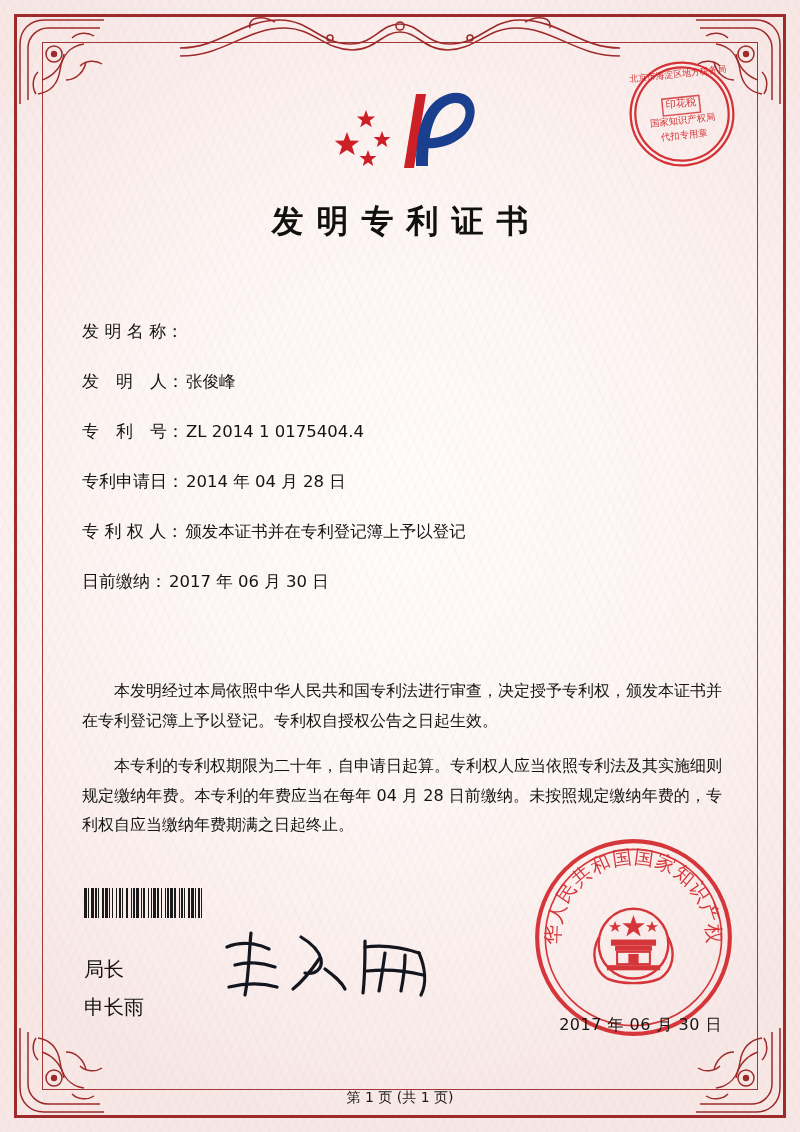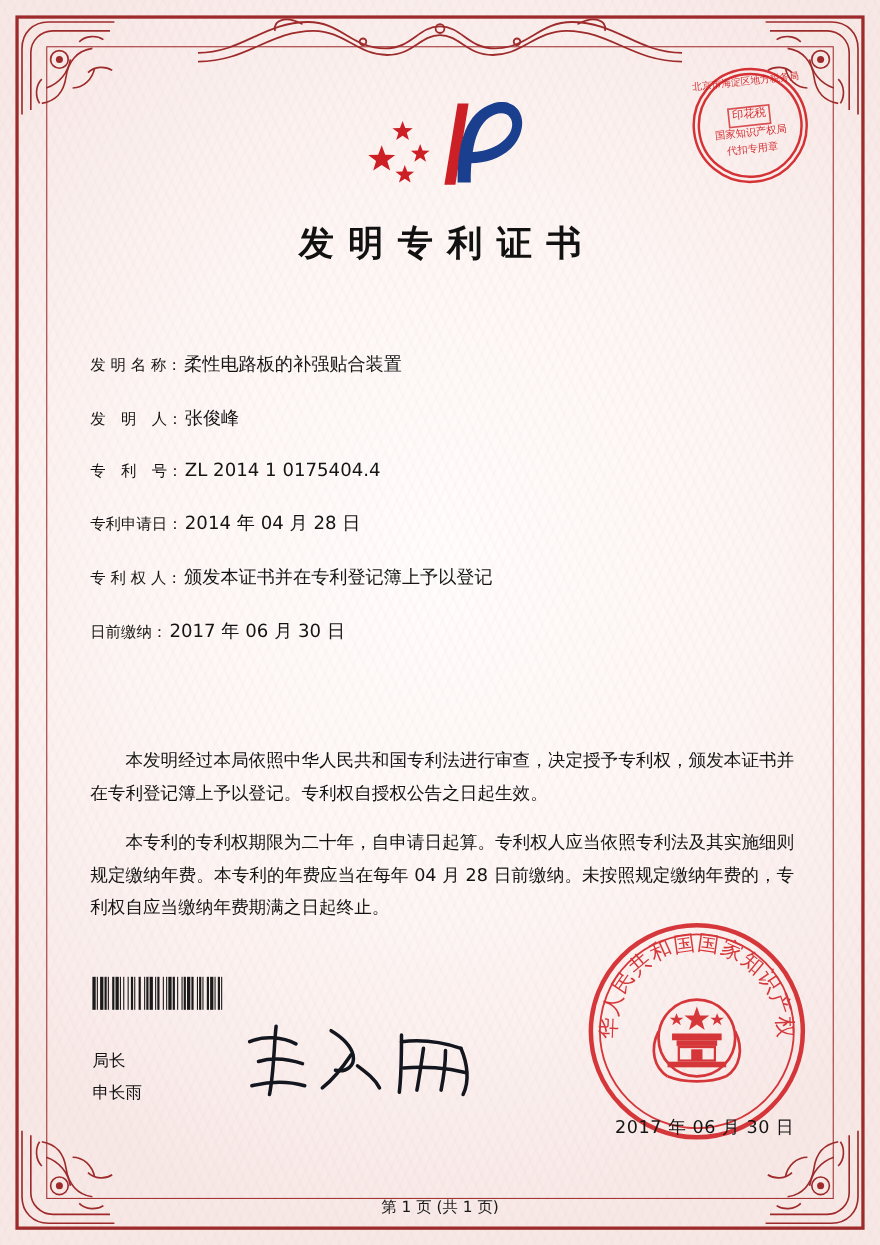--- a/index.html
+++ b/index.html
@@ -118,21 +118,21 @@
   }
   .field-row {
     display: flex;
     align-items: baseline;
     margin-bottom: 27px;
     font-size: 16.5px;
     color: #141414;
   }
   .field-label {
     white-space: pre;
-    font-size: 14px;
+    font-size: 17px;
   }
   .field-value {
     font-size: 16.5px;
     margin-left: 2px;
   }
 
   .paragraphs {
     position: absolute;
     left: 82px;
     right: 78px;
@@ -161,21 +161,21 @@
     display: block;
     background: #1a1a1a;
     height: 100%;
   }
 
   
   .sig-block {
     position: absolute;
     left: 84px;
     top: 950px;
-    font-size: 15px;
+    font-size: 20px;
     line-height: 1.9;
     color: #141414;
   }
   .signature-script {
     position: absolute;
     left: 215px;
     top: 925px;
     width: 230px;
     height: 80px;
   }
@@ -299,21 +299,20 @@
       <text x="60" y="52" font-size="11">印花税</text>
       <text x="60" y="70" font-size="10">国家知识产权局</text>
       <text x="60" y="86" font-size="10">代扣专用章</text>
     </g>
     <rect x="40" y="42" width="40" height="18" fill="none" stroke="#d0191d" stroke-width="1.6" opacity="0.75"></rect>
   </svg>
 
   <div class="fields">
     <div class="field-row">
       <span class="field-label">发 明 名 称：</span>
-      <span class="field-value">柔性电路板的补强贴合装置</span>
     </div>
     <div class="field-row">
       <span class="field-label">发　明　人：</span>
       <span class="field-value">张俊峰</span>
     </div>
     <div class="field-row">
       <span class="field-label">专　利　号：</span>
       <span class="field-value">ZL 2014 1 0175404.4</span>
     </div>
     <div class="field-row">

